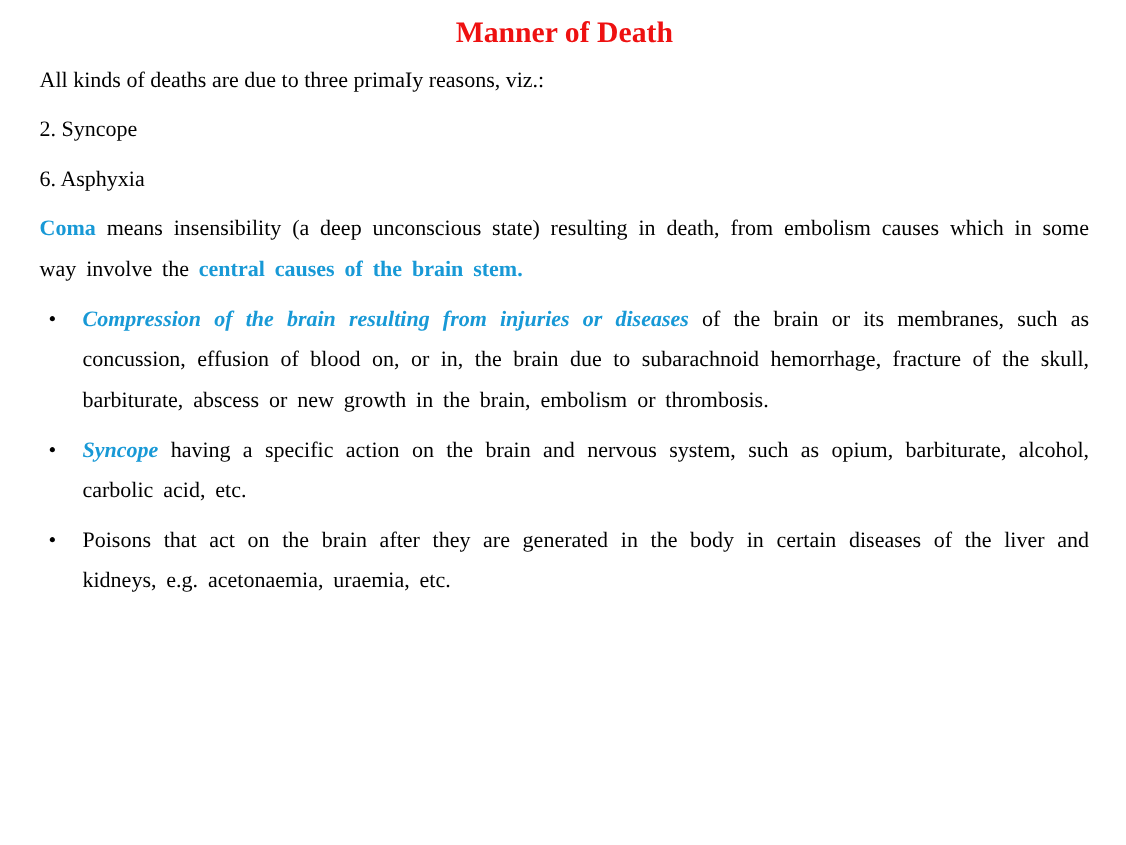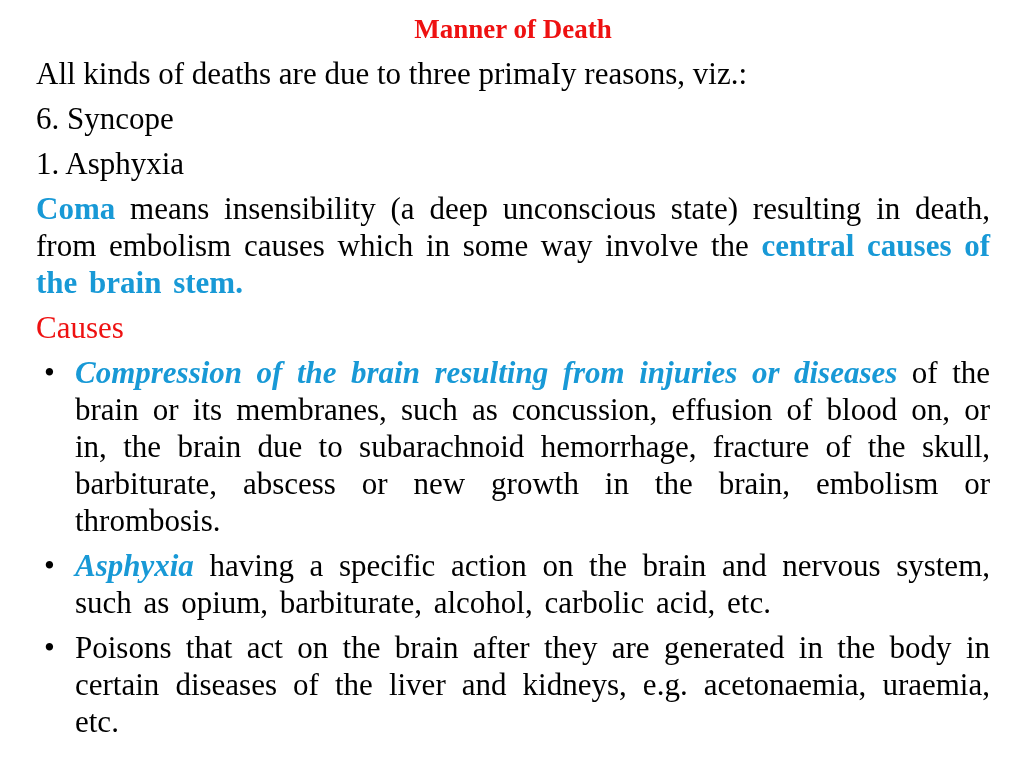--- a/index.html
+++ b/index.html
@@ -23,21 +23,21 @@
   .title {
     margin: 0 0 8px 0;
     text-align: center;
     font-size: 27px;
     font-weight: bold;
     color: var(--red, #ee1111);
     line-height: 1.3;
   }
   .line {
     margin: 0 0 8px 0;
-    font-size: 31px;
+    font-size: 20px;
     line-height: 37px;
   }
   .para {
     text-align: justify;
     word-spacing: 4px;
   }
   .red-text {
     color: var(--red, #ee1111);
   }
   .blue {
@@ -71,31 +71,30 @@
 </head>
 <body>
 
 <div class="slide">
 
   <h1 class="title">Manner of Death</h1>
 
   <p class="line intro">All kinds of deaths are due to three primaIy reasons, viz.:</p>
 
 
-  <p class="line num">6. Syncope</p>
+  <p class="line num">2. Syncope</p>
 
-  <p class="line num">1. Asphyxia</p>
+  <p class="line num">6. Asphyxia</p>
 
   <p class="line para"><span class="blue bold">Coma</span><span> means insensibility (a deep unconscious state) resulting in death, from embolism causes which in some way involve the </span><span class="blue bold">central causes of the brain stem.</span></p>
 
-  <p class="line red-text">Causes</p>
 
   <ul class="bullets">
 
     <li class="line bullet"><span class="marker">•</span><span class="blue bold italic">Compression of the brain resulting from injuries or diseases</span><span> of the brain or its membranes, such as concussion, effusion of blood on, or in, the brain due to subarachnoid hemorrhage, fracture of the skull, barbiturate, abscess or new growth in the brain, embolism or thrombosis.</span></li>
 
-    <li class="line bullet"><span class="marker">•</span><span class="blue bold italic">Asphyxia</span><span> having a specific action on the brain and nervous system, such as opium, barbiturate, alcohol, carbolic acid, etc.</span></li>
+    <li class="line bullet"><span class="marker">•</span><span class="blue bold italic">Syncope</span><span> having a specific action on the brain and nervous system, such as opium, barbiturate, alcohol, carbolic acid, etc.</span></li>
 
     <li class="line bullet"><span class="marker">•</span><span class="blue bold italic"></span><span>Poisons that act on the brain after they are generated in the body in certain diseases of the liver and kidneys, e.g. acetonaemia, uraemia, etc.</span></li>
 
   </ul>
 
 </div>
 
 </body></html>

